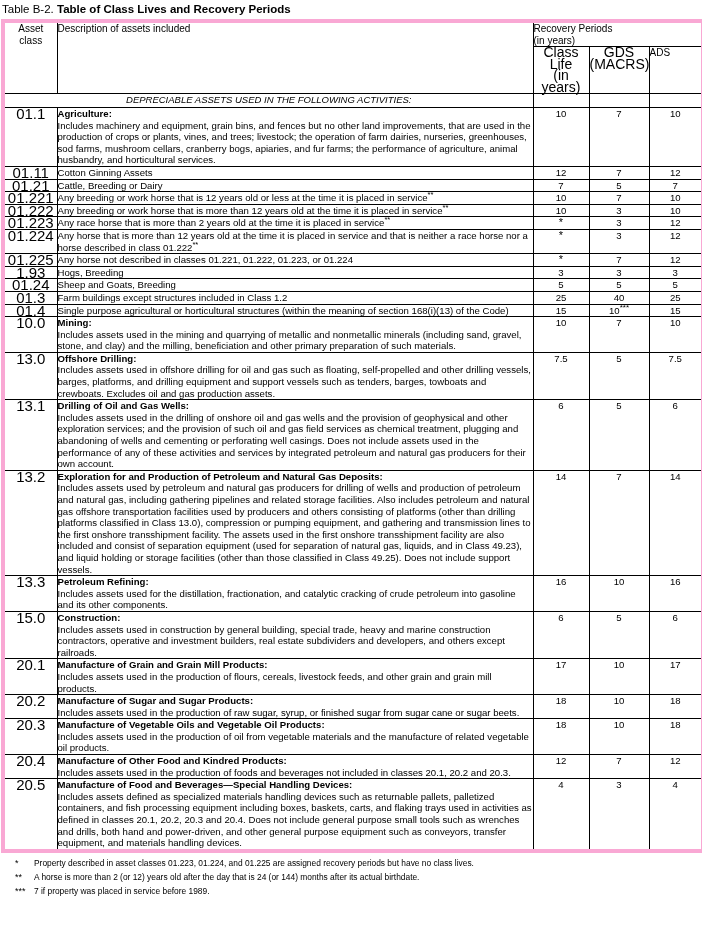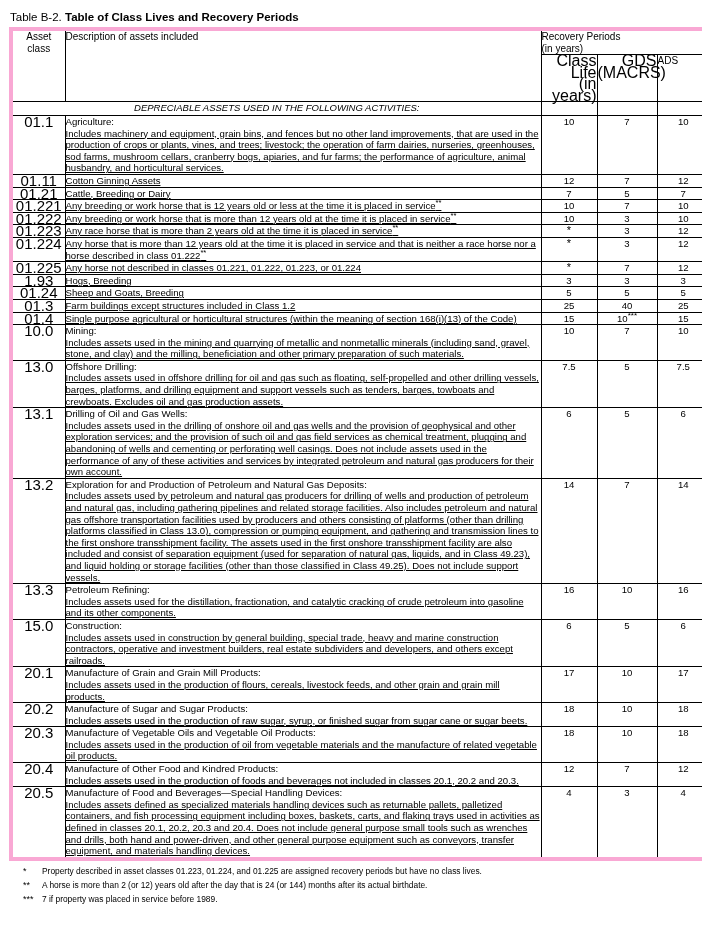--- a/index.html
+++ b/index.html
@@ -12,21 +12,21 @@
     height: 932px;
     font-family: "Liberation Sans", sans-serif;
     color: #000000;
     -webkit-font-smoothing: none;
   }
   .page {
     position: relative;
     width: 598px;
     height: 932px;
     box-sizing: border-box;
-    padding: 8px;
+    padding: 0;
   }
 
   
   .title-bar {
     padding: 3px 0 3px 2px;
     font-size: 11.5px;
     line-height: 13px;
     white-space: nowrap;
   }
   .title-label {
@@ -73,22 +73,22 @@
     padding: 0 0 3px 6px;
   }
   .hdr-group {
     text-align: left;
     font-size: 10px;
     line-height: 11.5px;
     vertical-align: middle;
     padding: 2px 0 3px 0;
   }
   .hdr-sub {
-    text-align: right;
-    font-size: 16px;
+    text-align: center;
+    font-size: 14px;
     line-height: 11.5px;
     vertical-align: middle;
     padding: 3px 1px 3px 1px;
   }
   .hdr-ads {
     font-size: 10px;
     line-height: 11.5px;
     vertical-align: bottom;
     padding: 0 1px 3px 1px;
   }
@@ -113,26 +113,25 @@
     line-height: 11.6px;
     padding: 2px 2px 2px 2px;
   }
   .cell-desc {
     text-align: left;
     font-size: 9.6px;
     line-height: 11.6px;
     padding: 2px 3px 2px 6px;
   }
   .cell-desc .lead {
-    font-weight: normal;
+    font-weight: bold;
     display: block;
   }
   .cell-desc .body {
     display: block;
-    text-decoration: underline;
   }
   .cell-num {
     text-align: center;
     font-size: 9.6px;
     line-height: 11.6px;
     padding: 2px 1px 2px 1px;
   }
   .cell-num sup {
     font-size: 8px;
     vertical-align: super;

